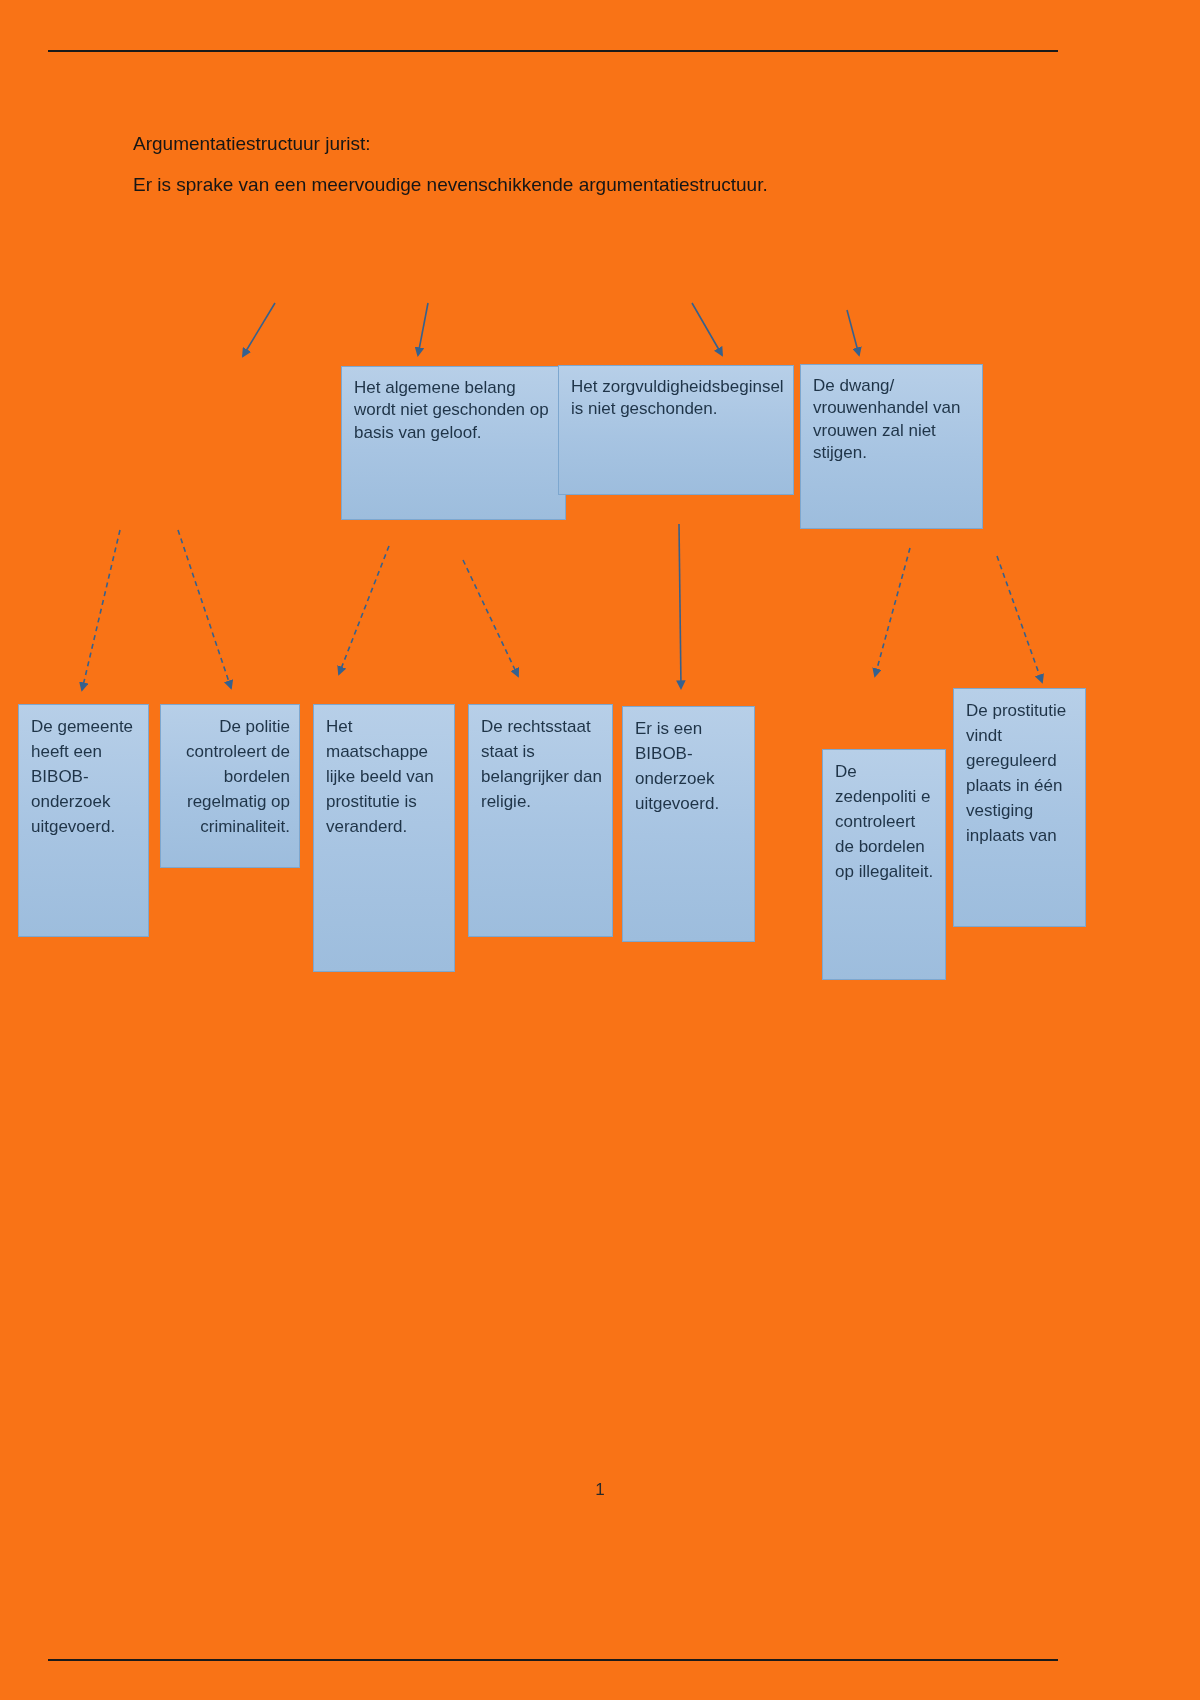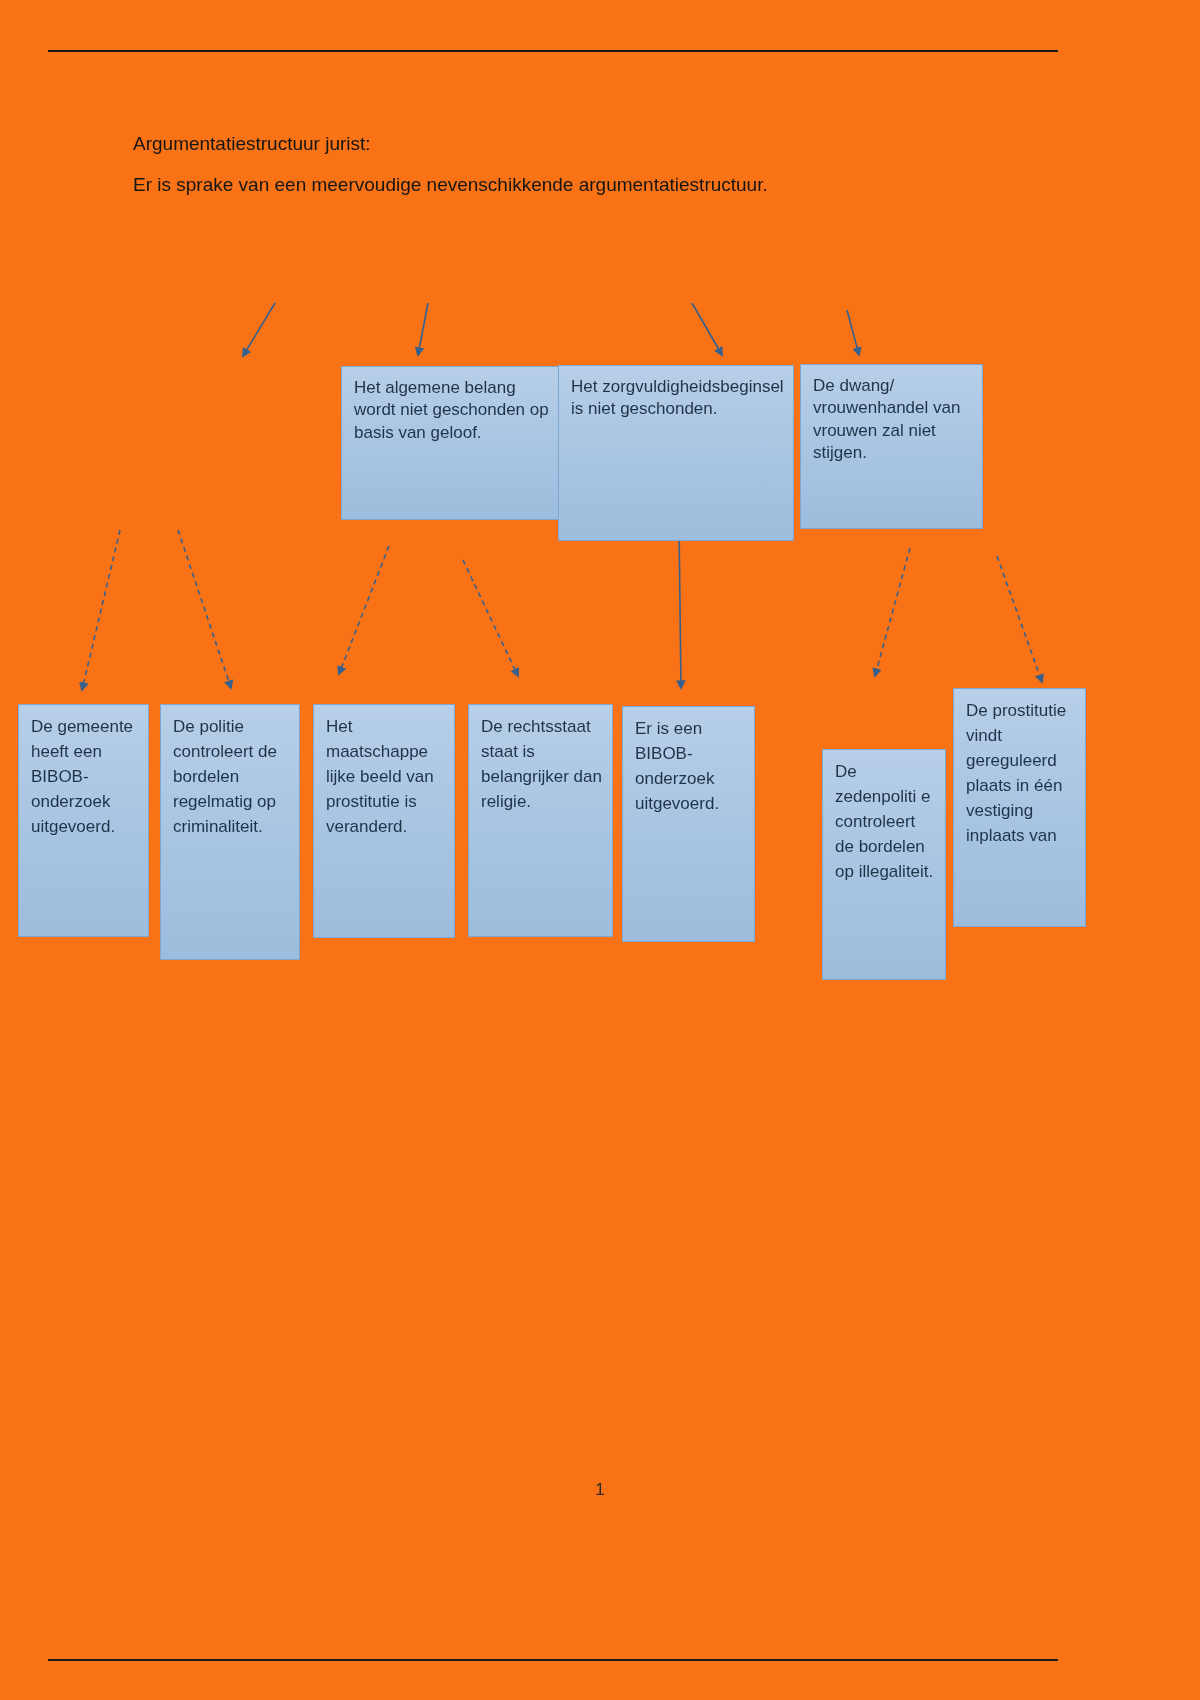--- a/index.html
+++ b/index.html
@@ -128,29 +128,29 @@
 
       <path d="M 910 548 L 875 676" stroke-dasharray="5 4"></path>
       <path d="M 997 556 L 1042 682" stroke-dasharray="5 4"></path>
     </g>
   </svg>
 
 
 
   <div class="node" style="left:298px; top:366px; width:225px; height:154px;margin-left:43px;">Het algemene belang wordt niet geschonden op basis van geloof.</div>
 
-  <div class="node" style="left:558px; top:365px; width:236px; height:176px;">Het zorgvuldigheidsbeginsel is niet geschonden.</div>
+  <div class="node" style="left:558px; top:365px; width:236px; height:130px;">Het zorgvuldigheidsbeginsel is niet geschonden.</div>
 
   <div class="node" style="left:800px; top:364px; width:183px; height:165px;">De dwang/ vrouwenhandel van vrouwen zal niet stijgen.</div>
 
   <div class="node l3" style="left:18px;  top:704px; width:131px; height:233px;">De gemeente heeft een BIBOB-onderzoek uitgevoerd.</div>
 
-  <div class="node l3" style="left:160px; top:704px; width:140px; height:256px;">De politie controleert de bordelen regelmatig op criminaliteit.</div>
+  <div class="node l3" style="left:160px; top:704px; width:140px; height:164px;text-align:right;">De politie controleert de bordelen regelmatig op criminaliteit.</div>
 
-  <div class="node l3" style="left:313px; top:704px; width:142px; height:234px;">Het maatschappe lijke beeld van prostitutie is veranderd.</div>
+  <div class="node l3" style="left:313px; top:704px; width:142px; height:268px;">Het maatschappe lijke beeld van prostitutie is veranderd.</div>
 
   <div class="node l3" style="left:468px; top:704px; width:145px; height:233px;">De rechtsstaat staat is belangrijker dan religie.</div>
 
   <div class="node l3" style="left:622px; top:706px; width:133px; height:236px;">Er is een BIBOB-onderzoek uitgevoerd.</div>
 
   <div class="node l3" style="left:822px; top:749px; width:124px; height:231px;">De zedenpoliti e controleert de bordelen op illegaliteit.</div>
 
   <div class="node l3" style="left:953px; top:688px; width:133px; height:239px;">De prostitutie vindt gereguleerd plaats in één vestiging inplaats van</div>
 
   <div class="page-number">1</div>

